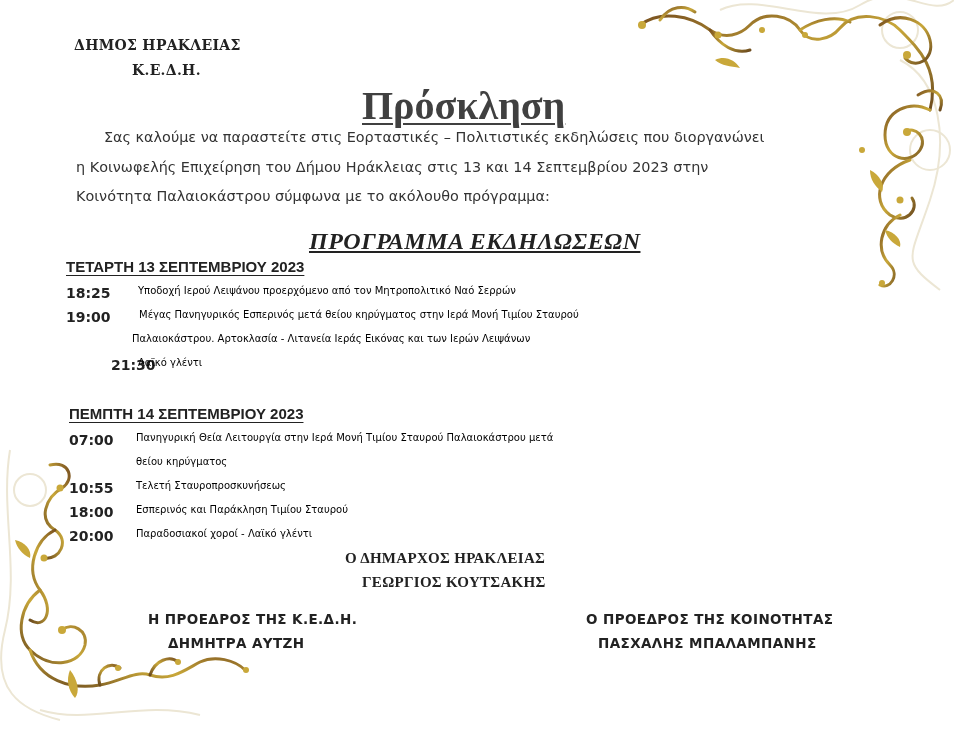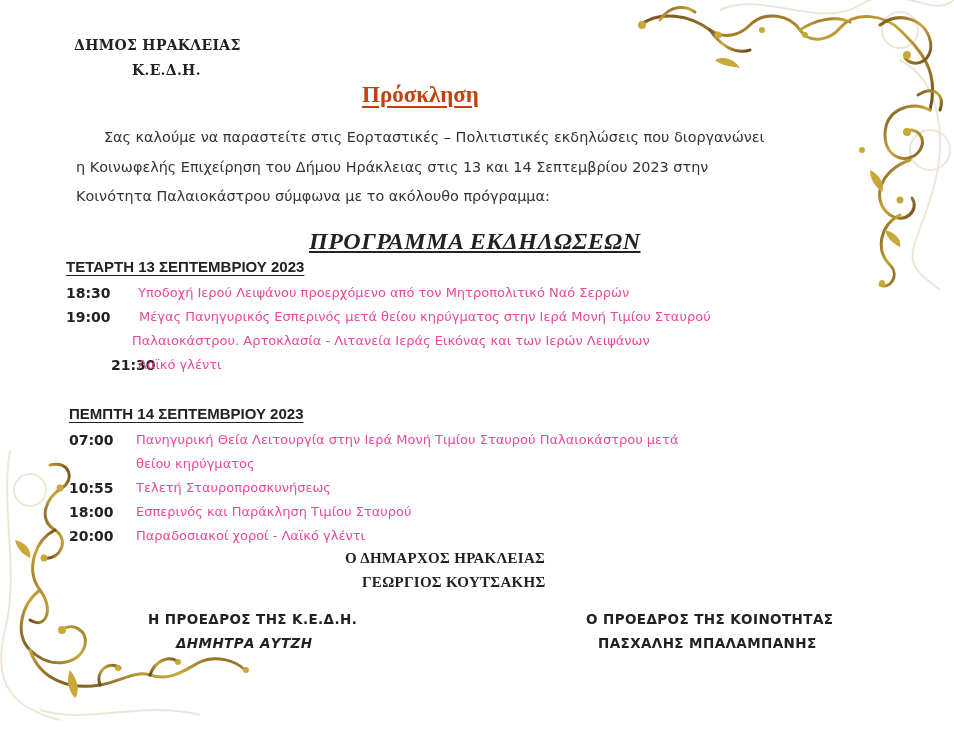--- a/index.html
+++ b/index.html
@@ -1,25 +1,25 @@
 <!DOCTYPE html>
 <html><head>
   <meta charset="utf-8">
   <style>
     html, body { margin:0; padding:0; background:#ffffff; }
     body { width:954px; height:740px; position:relative; overflow:hidden; color:#222; }
     .abs { position:absolute; white-space:nowrap; }
 
     .org { font-family:"DejaVu Serif", serif; font-weight:bold; font-size:14px; letter-spacing:0.3px; }
-    .title { font-family:"Liberation Serif", serif; font-weight:bold; font-size:23px; text-decoration:underline; text-decoration-thickness:2px; text-underline-offset:4px; color:#c2410c; }
+    .title { font-family:"Liberation Serif", serif; font-weight:bold; font-size:40px; text-decoration:underline; text-decoration-thickness:2px; text-underline-offset:4px; color:#404040; }
     .intro { font-family:"DejaVu Sans", sans-serif; font-size:14.4px; color:#333; }
     .prog-title { font-family:"Liberation Serif", serif; font-weight:bold; font-style:italic; font-size:24px; text-decoration:underline; letter-spacing:0.5px; }
     .day { font-family:Liberation Sans, sans-serif; font-weight:bold; font-size:15px; text-decoration:underline; text-underline-offset:3px; color:#222; }
     .time { font-family:"DejaVu Sans", sans-serif; font-weight:bold; font-size:14px; color:#222; }
-    .desc { font-family:"DejaVu Sans", sans-serif; font-size:13px; color:#ec4899;text-align:center; }
+    .desc { font-family:"DejaVu Sans", sans-serif; font-size:10px; color:#000000;text-align:center; }
     .sign-serif { font-family:"Liberation Serif", serif; font-weight:bold; font-size:15px; letter-spacing:0.3px; }
     .sign-sans { font-family:"DejaVu Sans", sans-serif; font-weight:bold; font-size:13.5px; letter-spacing:0.4px; }
 
     .ornament { position:absolute; pointer-events:none; }
   </style>
 </head>
 <body>
 
 <svg class="ornament" style="left:600px;top:0;" width="354" height="300" viewBox="0 0 354 300">
   <defs>
@@ -108,21 +108,21 @@
 <div class="abs title" style="left:362px;top:82px;">Πρόσκληση</div>
 
 <div class="abs intro" style="left:104px;top:129px;width:754px;text-align:justify;">Σας καλούμε να παραστείτε στις Εορταστικές – Πολιτιστικές εκδηλώσεις που διοργανώνει</div>
 <div class="abs intro" style="left:76px;top:159px;">η Κοινωφελής Επιχείρηση του Δήμου  Ηράκλειας  στις  13  και  14  Σεπτεμβρίου 2023  στην</div>
 <div class="abs intro" style="left:76px;top:188px;">Κοινότητα Παλαιοκάστρου σύμφωνα με το ακόλουθο πρόγραμμα:</div>
 
 <div class="abs prog-title" style="left:309px;top:228px;">ΠΡΟΓΡΑΜΜΑ   ΕΚΔΗΛΩΣΕΩΝ</div>
 
 <div class="abs day" style="left:66px;top:258px;">ΤΕΤΑΡΤΗ  13  ΣΕΠΤΕΜΒΡΙΟΥ  2023</div>
 
-<div class="abs time" style="left:66px;top:285px;">18:30</div>
+<div class="abs time" style="left:66px;top:285px;">18:25</div>
 <div class="abs desc" style="left:138px;top:285px;">Υποδοχή Ιερού Λειψάνου  προερχόμενο από τον Μητροπολιτικό Ναό Σερρών</div>
 
 <div class="abs time" style="left:66px;top:309px;">19:00</div>
 <div class="abs desc" style="left:139px;top:309px;">Μέγας Πανηγυρικός Εσπερινός μετά θείου κηρύγματος στην Ιερά Μονή Τιμίου Σταυρού</div>
 <div class="abs desc" style="left:132px;top:333px;">Παλαιοκάστρου. Αρτοκλασία -  Λιτανεία  Ιεράς Εικόνας και των Ιερών Λειψάνων</div>
 
 <div class="abs time" style="left:66px;top:357px;margin-left:45px;">21:30</div>
 <div class="abs desc" style="left:138px;top:357px;">Λαϊκό γλέντι</div>
 
 <div class="abs day" style="left:69px;top:405px;">ΠΕΜΠΤΗ 14 ΣΕΠΤΕΜΒΡΙΟΥ 2023</div>
@@ -137,16 +137,16 @@
 <div class="abs time" style="left:69px;top:504px;">18:00</div>
 <div class="abs desc" style="left:136px;top:504px;">Εσπερινός και Παράκληση Τιμίου Σταυρού</div>
 
 <div class="abs time" style="left:69px;top:528px;">20:00</div>
 <div class="abs desc" style="left:136px;top:528px;">Παραδοσιακοί χοροί  - Λαϊκό γλέντι</div>
 
 <div class="abs sign-serif" style="left:345px;top:550px;">Ο  ΔΗΜΑΡΧΟΣ  ΗΡΑΚΛΕΙΑΣ</div>
 <div class="abs sign-serif" style="left:362px;top:574px;">ΓΕΩΡΓΙΟΣ  ΚΟΥΤΣΑΚΗΣ</div>
 
 <div class="abs sign-sans" style="left:148px;top:611px;">Η  ΠΡΟΕΔΡΟΣ  ΤΗΣ  Κ.Ε.Δ.Η.</div>
-<div class="abs sign-sans" style="left:176px;top:635px;font-style:italic;">ΔΗΜΗΤΡΑ  ΑΥΤΖΗ</div>
+<div class="abs sign-sans" style="left:168px;top:635px;">ΔΗΜΗΤΡΑ  ΑΥΤΖΗ</div>
 
 <div class="abs sign-sans" style="left:586px;top:611px;">Ο  ΠΡΟΕΔΡΟΣ  ΤΗΣ ΚΟΙΝΟΤΗΤΑΣ</div>
 <div class="abs sign-sans" style="left:598px;top:635px;">ΠΑΣΧΑΛΗΣ  ΜΠΑΛΑΜΠΑΝΗΣ</div>
 
 </body></html>

